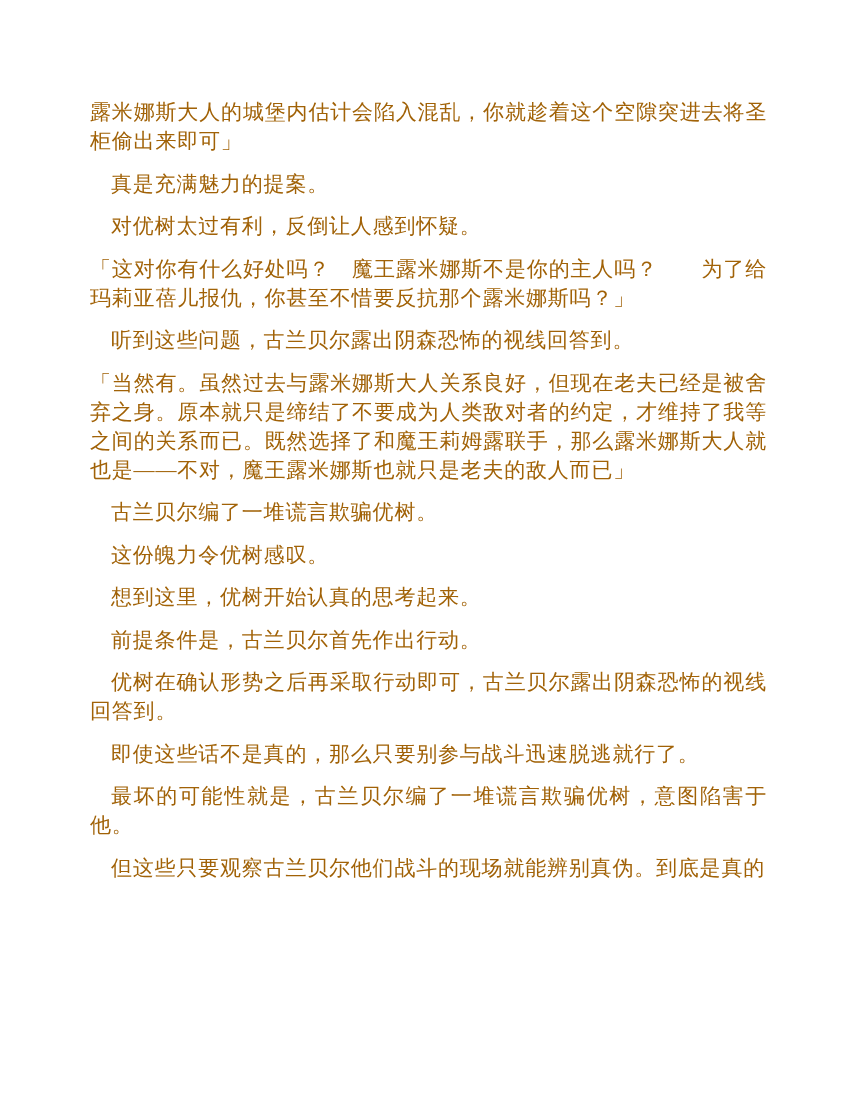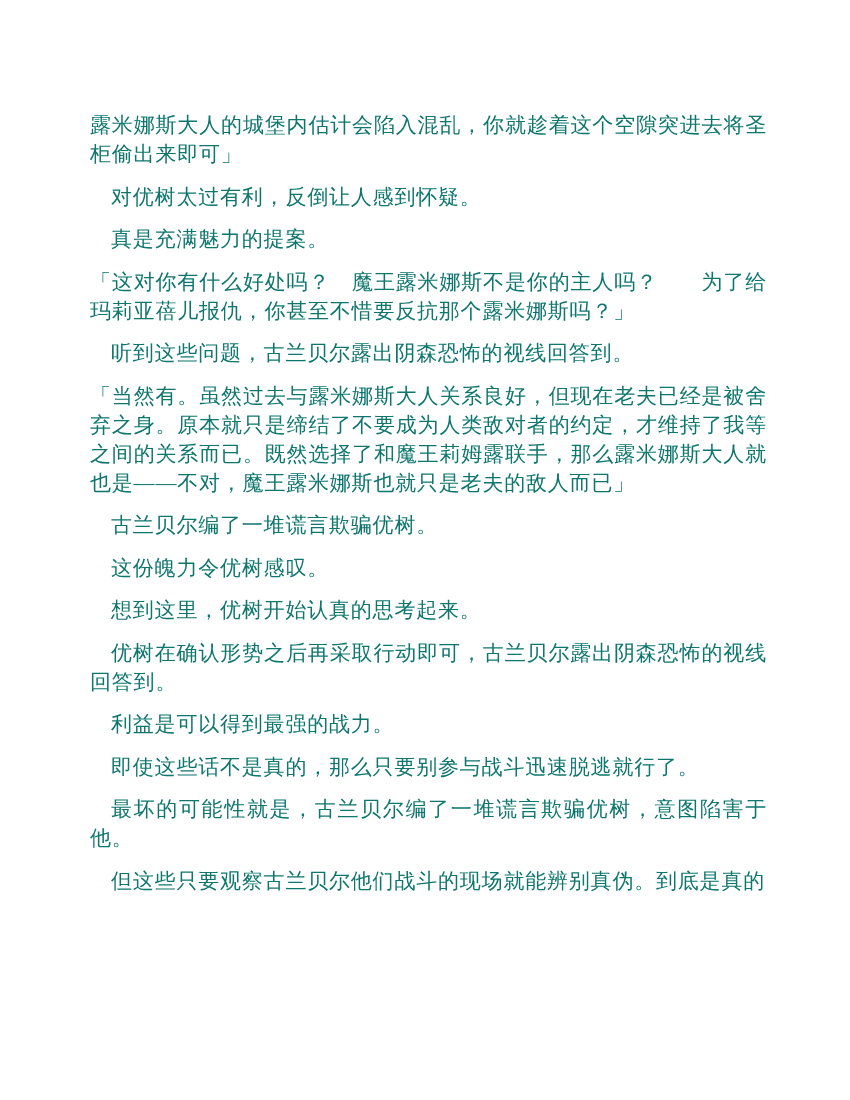--- a/index.html
+++ b/index.html
@@ -12,24 +12,24 @@
   }
   .page {
     position: relative;
     width: 850px;
     height: 1100px;
     background: #ffffff;
   }
   .content {
     position: absolute;
     left: 90px;
-    top: 111px;
+    top: 98px;
     width: 677px;
     font-family: "Liberation Serif", "DejaVu Serif", serif;
-    color: #0f766e;
+    color: #a16207;
   }
   .para {
     font-size: 21px;
     line-height: 29px;
     letter-spacing: 0.8px;
     margin: 0 0 13.5px 0;
     text-align: justify;
     word-break: normal;
     overflow-wrap: normal;
   }
@@ -39,27 +39,27 @@
   .para:last-child {
     margin-bottom: 11px;
   }
 </style>
 </head>
 <body>
 
 <div class="page">
   <div class="content">
     <p class="para">露米娜斯大人的城堡内估计会陷入混乱，你就趁着这个空隙突进去将圣柜偷出来即可」</p>
+    <p class="para indent">真是充满魅力的提案。</p>
     <p class="para indent">对优树太过有利，反倒让人感到怀疑。</p>
-    <p class="para indent">真是充满魅力的提案。</p>
     <p class="para">「这对你有什么好处吗？　魔王露米娜斯不是你的主人吗？　　为了给玛莉亚蓓儿报仇，你甚至不惜要反抗那个露米娜斯吗？」</p>
     <p class="para indent">听到这些问题，古兰贝尔露出阴森恐怖的视线回答到。</p>
     <p class="para">「当然有。虽然过去与露米娜斯大人关系良好，但现在老夫已经是被舍弃之身。原本就只是缔结了不要成为人类敌对者的约定，才维持了我等之间的关系而已。既然选择了和魔王莉姆露联手，那么露米娜斯大人就也是——不对，魔王露米娜斯也就只是老夫的敌人而已」</p>
     <p class="para indent">古兰贝尔编了一堆谎言欺骗优树。</p>
     <p class="para indent">这份魄力令优树感叹。</p>
     <p class="para indent">想到这里，优树开始认真的思考起来。</p>
+    <p class="para indent">前提条件是，古兰贝尔首先作出行动。</p>
     <p class="para indent">优树在确认形势之后再采取行动即可，古兰贝尔露出阴森恐怖的视线回答到。</p>
-    <p class="para indent">利益是可以得到最强的战力。</p>
     <p class="para indent">即使这些话不是真的，那么只要别参与战斗迅速脱逃就行了。</p>
     <p class="para indent">最坏的可能性就是，古兰贝尔编了一堆谎言欺骗优树，意图陷害于他。</p>
     <p class="para indent">但这些只要观察古兰贝尔他们战斗的现场就能辨别真伪。到底是真的</p>
   </div>
 </div>
 
 </body></html>

